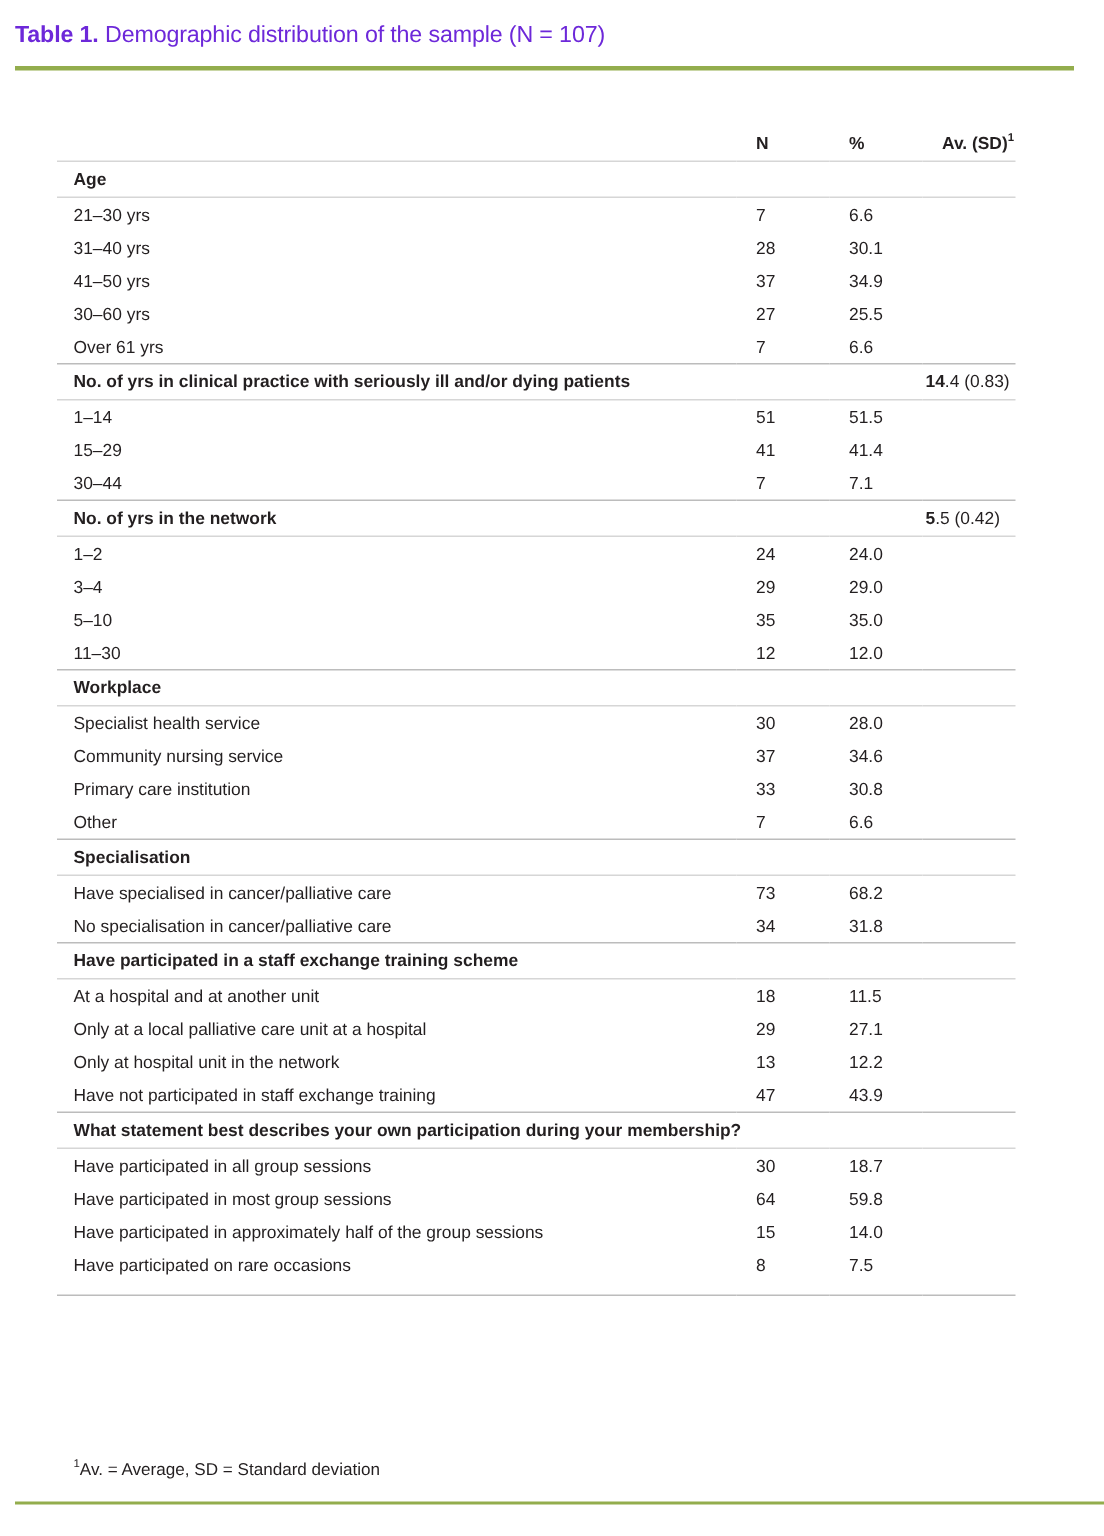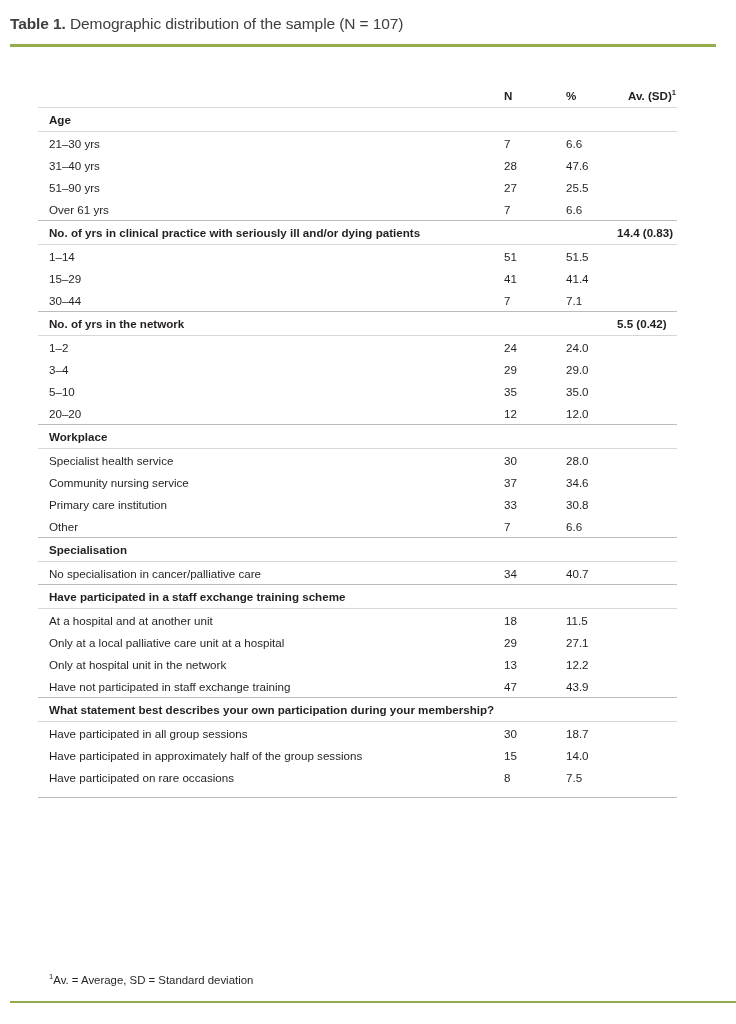--- a/index.html
+++ b/index.html
@@ -22,21 +22,21 @@
     box-sizing: border-box;
   }
 
   
   .caption {
     position: absolute;
     left: 10px;
     top: 14px;
     font-size: 15.5px;
     line-height: 20px;
-    color: #404040;
+    color: #6d28d9;
     letter-spacing: -0.1px;
     white-space: nowrap;
   }
   .caption .lbl {
     font-weight: bold;
   }
   .caption .ttl {
     font-weight: normal;
   }
 
@@ -108,21 +108,21 @@
     height: 23px;
     font-weight: bold;
     font-size: 11.6px;
     border-top: 1px solid #bcbcbc;
     border-bottom: 1px solid #d6d6d6;
     white-space: nowrap;
   }
   tr.section td.s-label { padding-left: 11px; }
   tr.section td.s-avsd  { padding-left: 2px; white-space: nowrap; }
   tr.section td.s-avsd .avb { font-weight: bold; }
-  tr.section td.s-avsd .avn { font-weight: bold; }
+  tr.section td.s-avsd .avn { font-weight: normal; }
 
   
   tr.section.first td { border-top: 1px solid #d6d6d6; }
 
   
   tr.data td {
     height: 22px;
     font-size: 11.6px;
     white-space: nowrap;
   }
@@ -189,25 +189,31 @@
           </tr>
           <tr class="data">
             <td class="d-label">21–30 yrs</td>
             <td class="d-n">7</td>
             <td class="d-pct">6.6</td>
             <td></td>
           </tr>
           <tr class="data">
             <td class="d-label">31–40 yrs</td>
             <td class="d-n">28</td>
-            <td class="d-pct">47.6</td>
-            <td></td>
-          </tr>
-          <tr class="data">
-            <td class="d-label">51–90 yrs</td>
+            <td class="d-pct">30.1</td>
+            <td></td>
+          </tr>
+          <tr class="data">
+            <td class="d-label">41–50 yrs</td>
+            <td class="d-n">37</td>
+            <td class="d-pct">34.9</td>
+            <td></td>
+          </tr>
+          <tr class="data">
+            <td class="d-label">30–60 yrs</td>
             <td class="d-n">27</td>
             <td class="d-pct">25.5</td>
             <td></td>
           </tr>
           <tr class="data">
             <td class="d-label">Over 61 yrs</td>
             <td class="d-n">7</td>
             <td class="d-pct">6.6</td>
             <td></td>
           </tr>
@@ -253,21 +259,21 @@
             <td class="d-pct">29.0</td>
             <td></td>
           </tr>
           <tr class="data">
             <td class="d-label">5–10</td>
             <td class="d-n">35</td>
             <td class="d-pct">35.0</td>
             <td></td>
           </tr>
           <tr class="data">
-            <td class="d-label">20–20</td>
+            <td class="d-label">11–30</td>
             <td class="d-n">12</td>
             <td class="d-pct">12.0</td>
             <td></td>
           </tr>
           <tr class="section">
             <td class="s-label">Workplace</td>
             <td></td>
             <td></td>
             <td class="s-avsd"></td>
           </tr>
@@ -295,23 +301,29 @@
             <td class="d-pct">6.6</td>
             <td></td>
           </tr>
           <tr class="section">
             <td class="s-label">Specialisation</td>
             <td></td>
             <td></td>
             <td class="s-avsd"></td>
           </tr>
           <tr class="data">
+            <td class="d-label">Have specialised in cancer/palliative care</td>
+            <td class="d-n">73</td>
+            <td class="d-pct">68.2</td>
+            <td></td>
+          </tr>
+          <tr class="data">
             <td class="d-label">No specialisation in cancer/palliative care</td>
             <td class="d-n">34</td>
-            <td class="d-pct">40.7</td>
+            <td class="d-pct">31.8</td>
             <td></td>
           </tr>
           <tr class="section">
             <td class="s-label">Have participated in a staff exchange training scheme</td>
             <td></td>
             <td></td>
             <td class="s-avsd"></td>
           </tr>
           <tr class="data">
             <td class="d-label">At a hospital and at another unit</td>
@@ -343,20 +355,26 @@
             <td></td>
             <td class="s-avsd"></td>
           </tr>
           <tr class="data">
             <td class="d-label">Have participated in all group sessions</td>
             <td class="d-n">30</td>
             <td class="d-pct">18.7</td>
             <td></td>
           </tr>
           <tr class="data">
+            <td class="d-label">Have participated in most group sessions</td>
+            <td class="d-n">64</td>
+            <td class="d-pct">59.8</td>
+            <td></td>
+          </tr>
+          <tr class="data">
             <td class="d-label">Have participated in approximately half of the group sessions</td>
             <td class="d-n">15</td>
             <td class="d-pct">14.0</td>
             <td></td>
           </tr>
           <tr class="data">
             <td class="d-label">Have participated on rare occasions</td>
             <td class="d-n">8</td>
             <td class="d-pct">7.5</td>
             <td></td>

